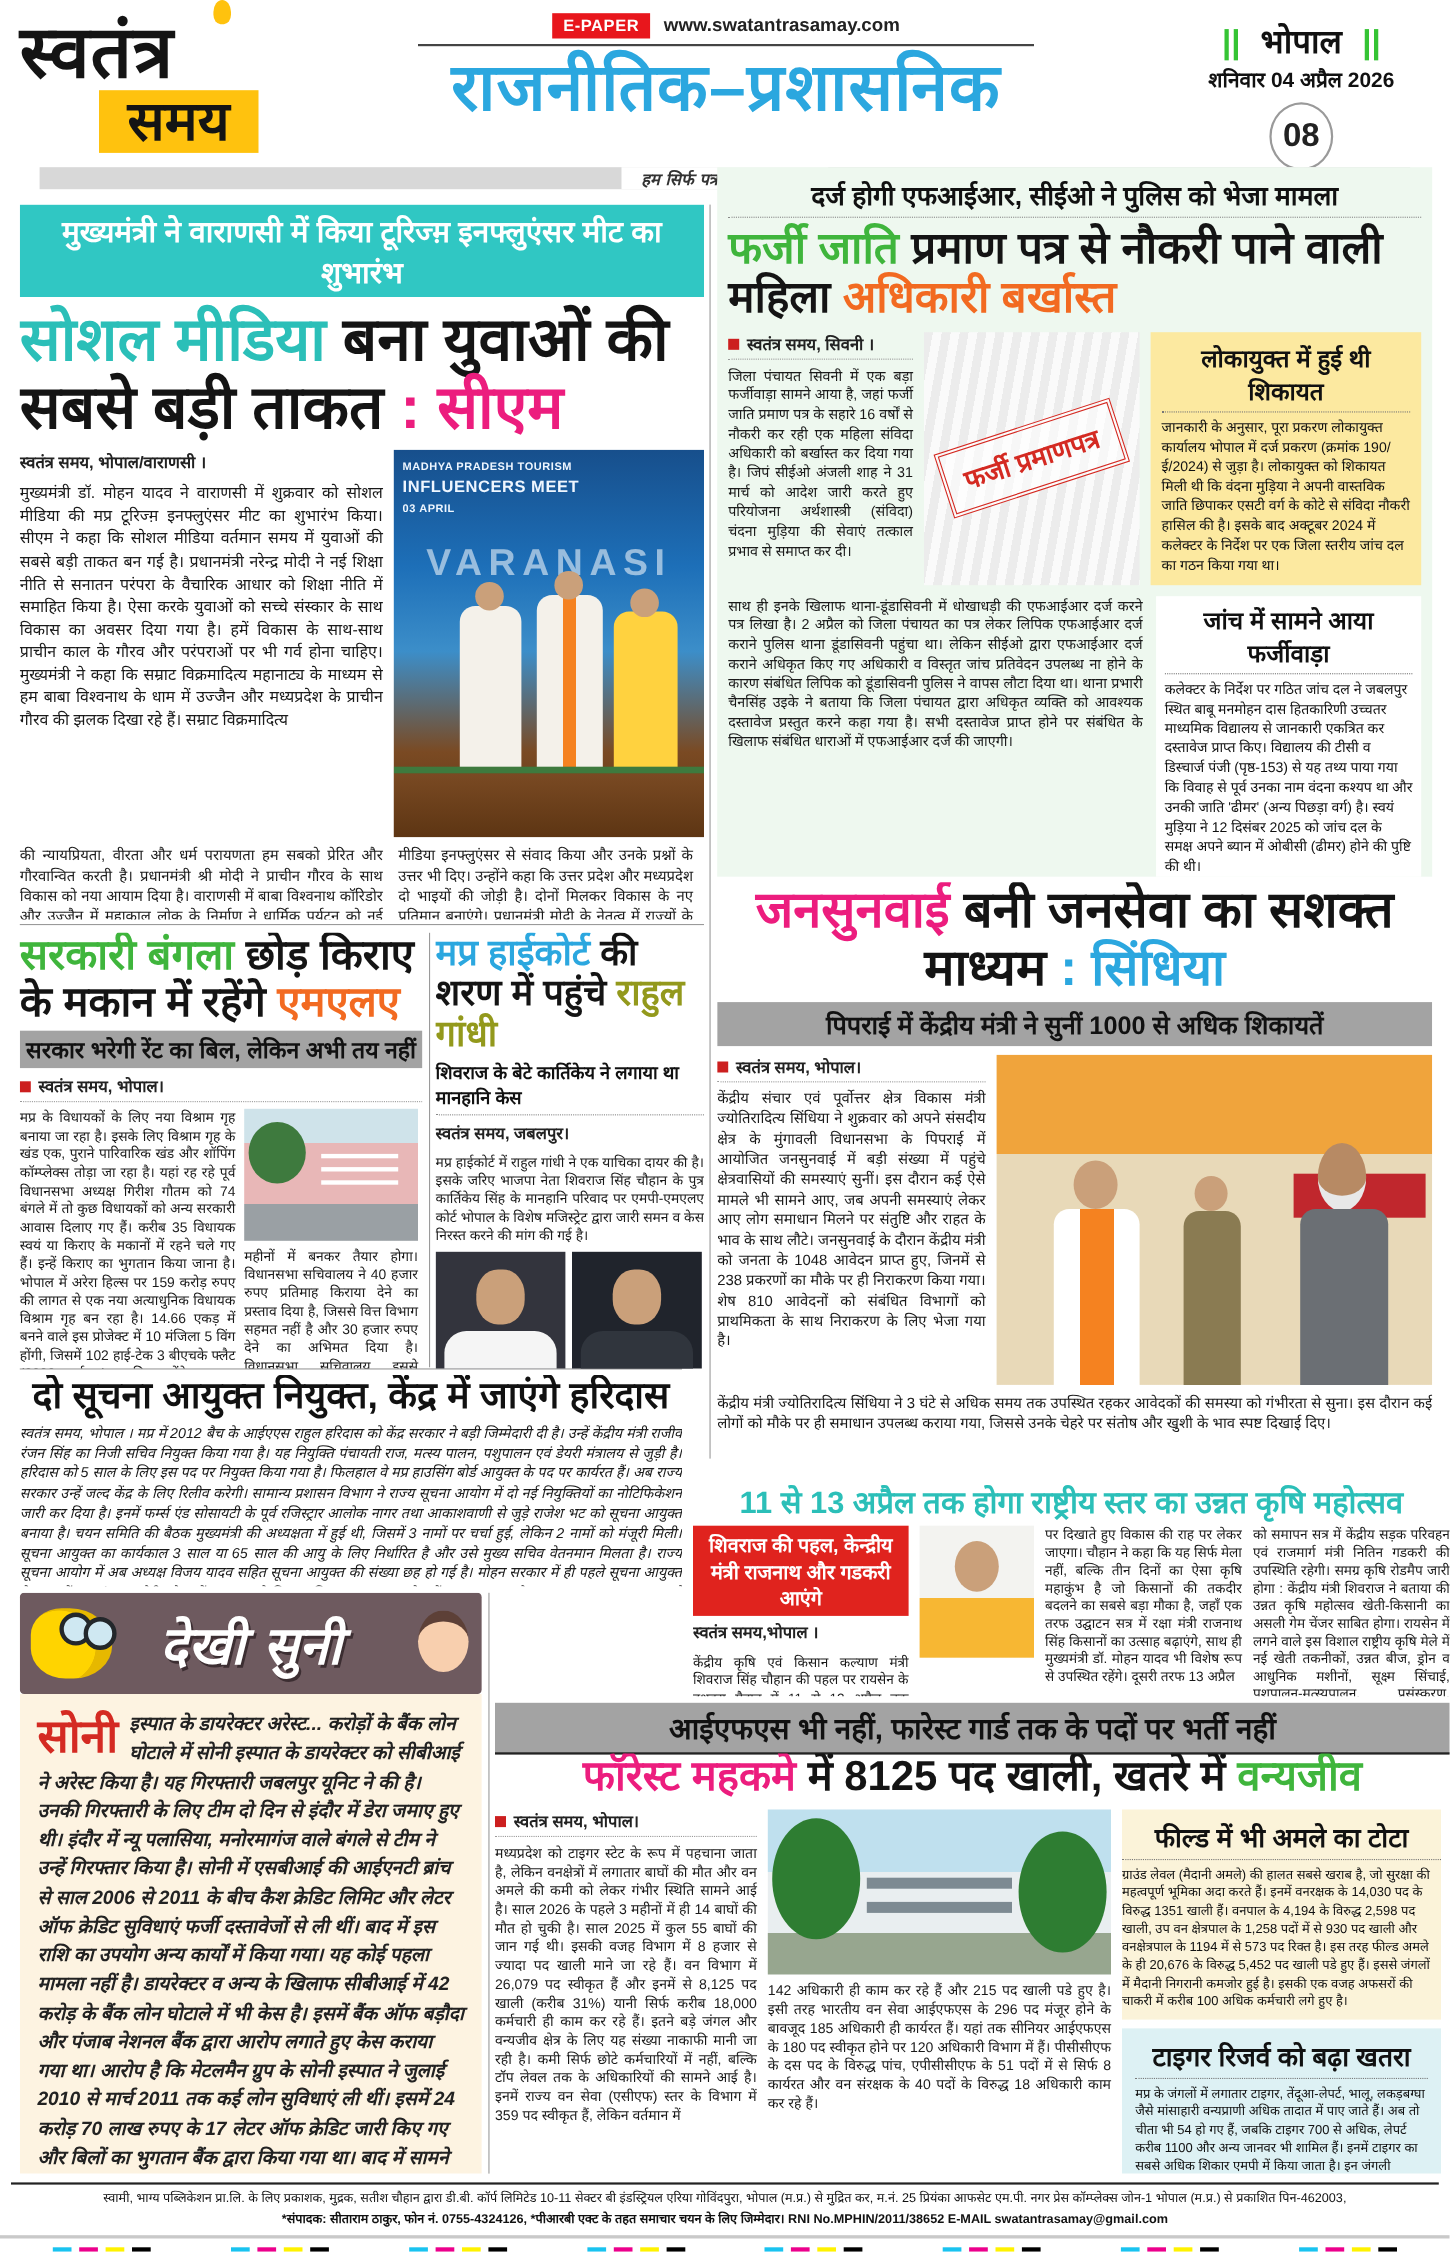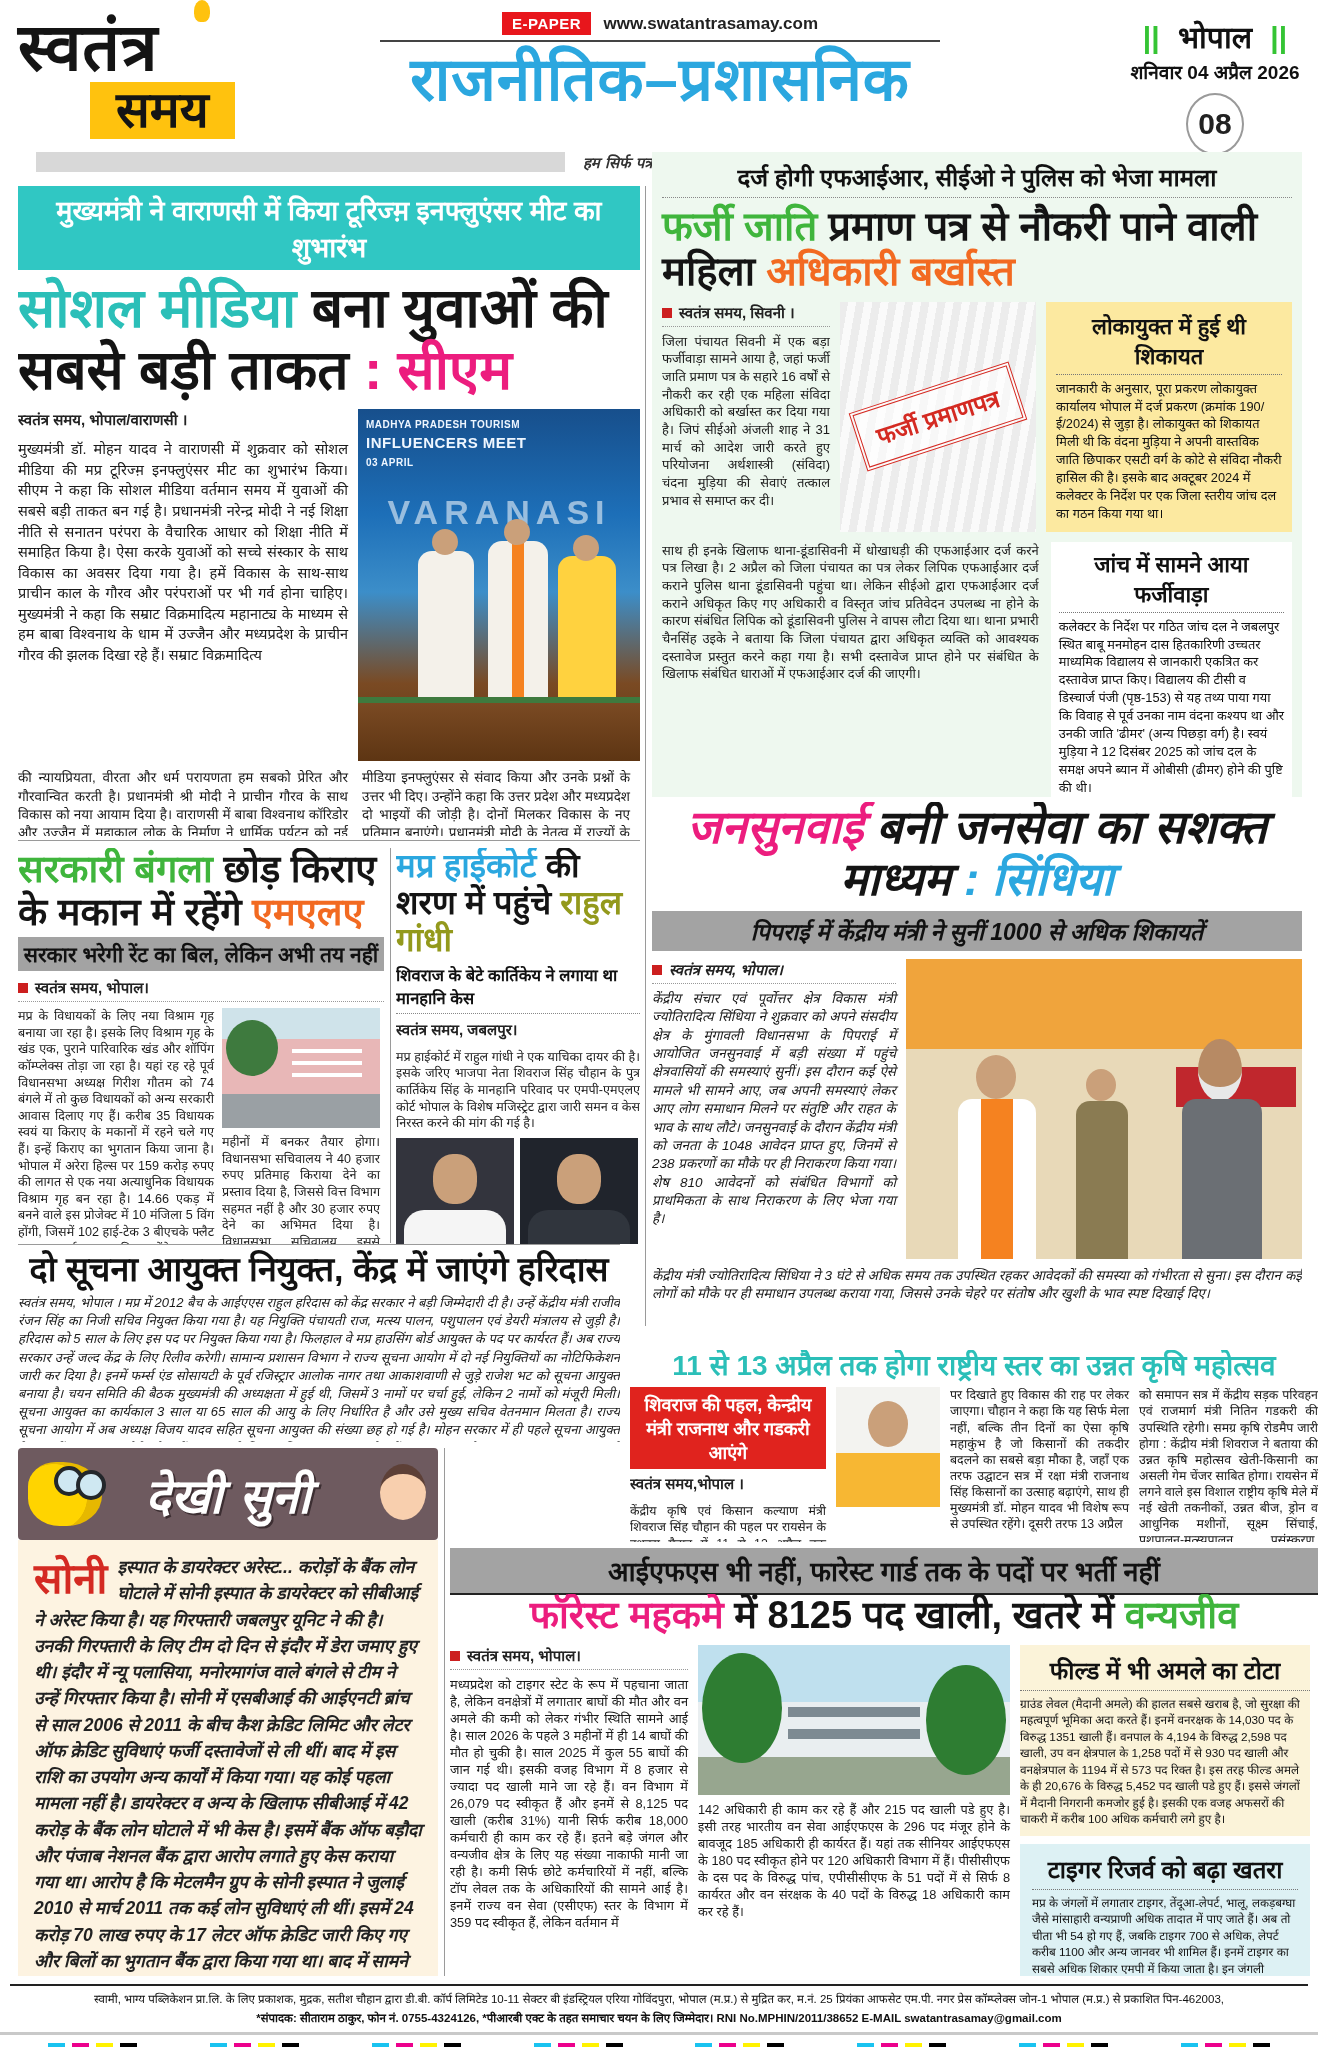--- a/index.html
+++ b/index.html
@@ -92,21 +92,21 @@
   </div>
 
   <div class="abs" style="left:18px;top:14px;width:330px;">
     <div style="position:relative;display:inline-block;">
       <span class="mast-dot"></span>
       <div class="mast-top">स्वतंत्र</div>
     </div>
     <div class="mast-bottom">समय</div>
   </div>
 
-  <div class="abs" style="left:1120px;top:16px;width:190px;">
+  <div class="abs" style="left:1088px;top:16px;width:190px;">
     <div class="edition-row">
       <span class="gbar">||</span>
       <span style="margin:0 10px;">भोपाल</span>
       <span class="gbar">||</span>
     </div>
     <div class="date-line">शनिवार 04 अप्रैल 2026</div>
     <div class="page-circle">08</div>
   </div>
 
   <div class="abs tagbar" style="left:36px;top:152px;width:1246px;">
@@ -171,21 +171,21 @@
     </div>
     <div style="display:flex;gap:12px;margin-top:10px;">
       <div class="body just" style="width:378px;font-size:13px;">साथ ही इनके खिलाफ थाना-डूंडासिवनी में धोखाधड़ी की एफआईआर दर्ज करने पत्र लिखा है। 2 अप्रैल को जिला पंचायत का पत्र लेकर लिपिक एफआईआर दर्ज कराने पुलिस थाना डूंडासिवनी पहुंचा था। लेकिन सीईओ द्वारा एफआईआर दर्ज कराने अधिकृत किए गए अधिकारी व विस्तृत जांच प्रतिवेदन उपलब्ध ना होने के कारण संबंधित लिपिक को डूंडासिवनी पुलिस ने वापस लौटा दिया था। थाना प्रभारी चैनसिंह उइके ने बताया कि जिला पंचायत द्वारा अधिकृत व्यक्ति को आवश्यक दस्तावेज प्रस्तुत करने कहा गया है। सभी दस्तावेज प्राप्त होने पर संबंधित के खिलाफ संबंधित धाराओं में एफआईआर दर्ज की जाएगी।</div>
       <div style="width:226px;background:#fff;padding:6px 8px;">
         <div class="box-title" style="font-size:22px;">जांच में सामने आया फर्जीवाड़ा</div>
         <div class="box-text">कलेक्टर के निर्देश पर गठित जांच दल ने जबलपुर स्थित बाबू मनमोहन दास हितकारिणी उच्चतर माध्यमिक विद्यालय से जानकारी एकत्रित कर दस्तावेज प्राप्त किए। विद्यालय की टीसी व डिस्चार्ज पंजी (पृष्ठ-153) से यह तथ्य पाया गया कि विवाह से पूर्व उनका नाम वंदना कश्यप था और उनकी जाति 'ढीमर' (अन्य पिछड़ा वर्ग) है। स्वयं मुड़िया ने 12 दिसंबर 2025 को जांच दल के समक्ष अपने ब्यान में ओबीसी (ढीमर) होने की पुष्टि की थी।</div>
       </div>
     </div>
   </div>
 
-  <div class="abs story" style="left:652px;top:802px;width:650px;height:540px;font-style:italic;">
+  <div class="abs story" style="left:652px;top:802px;width:650px;height:540px;">
     <div class="headline" style="font-size:46px;text-align:center;">
       <span class="c-pink">जनसुनवाई </span><span class="c-black">बनी जनसेवा का सशक्त माध्यम </span><span class="c-blue">: सिंधिया</span>
     </div>
     <div class="subband" style="font-size:23px;padding:4px;margin-top:6px;">पिपराई में केंद्रीय मंत्री ने सुनीं 1000 से अधिक शिकायतें</div>
     <div style="display:flex;gap:10px;margin-top:8px;">
       <div style="width:244px;">
         <div class="byline"><span class="bdot"></span><span>स्वतंत्र समय, भोपाल।</span></div>
         <div class="body just">केंद्रीय संचार एवं पूर्वोत्तर क्षेत्र विकास मंत्री ज्योतिरादित्य सिंधिया ने शुक्रवार को अपने संसदीय क्षेत्र के मुंगावली विधानसभा के पिपराई में आयोजित जनसुनवाई में बड़ी संख्या में पहुंचे क्षेत्रवासियों की समस्याएं सुनीं। इस दौरान कई ऐसे मामले भी सामने आए, जब अपनी समस्याएं लेकर आए लोग समाधान मिलने पर संतुष्टि और राहत के भाव के साथ लौटे। जनसुनवाई के दौरान केंद्रीय मंत्री को जनता के 1048 आवेदन प्राप्त हुए, जिनमें से 238 प्रकरणों का मौके पर ही निराकरण किया गया। शेष 810 आवेदनों को संबंधित विभागों को प्राथमिकता के साथ निराकरण के लिए भेजा गया है।</div>
       </div>
       <div class="photo jans-photo" style="width:396px;height:300px;flex:none;">

